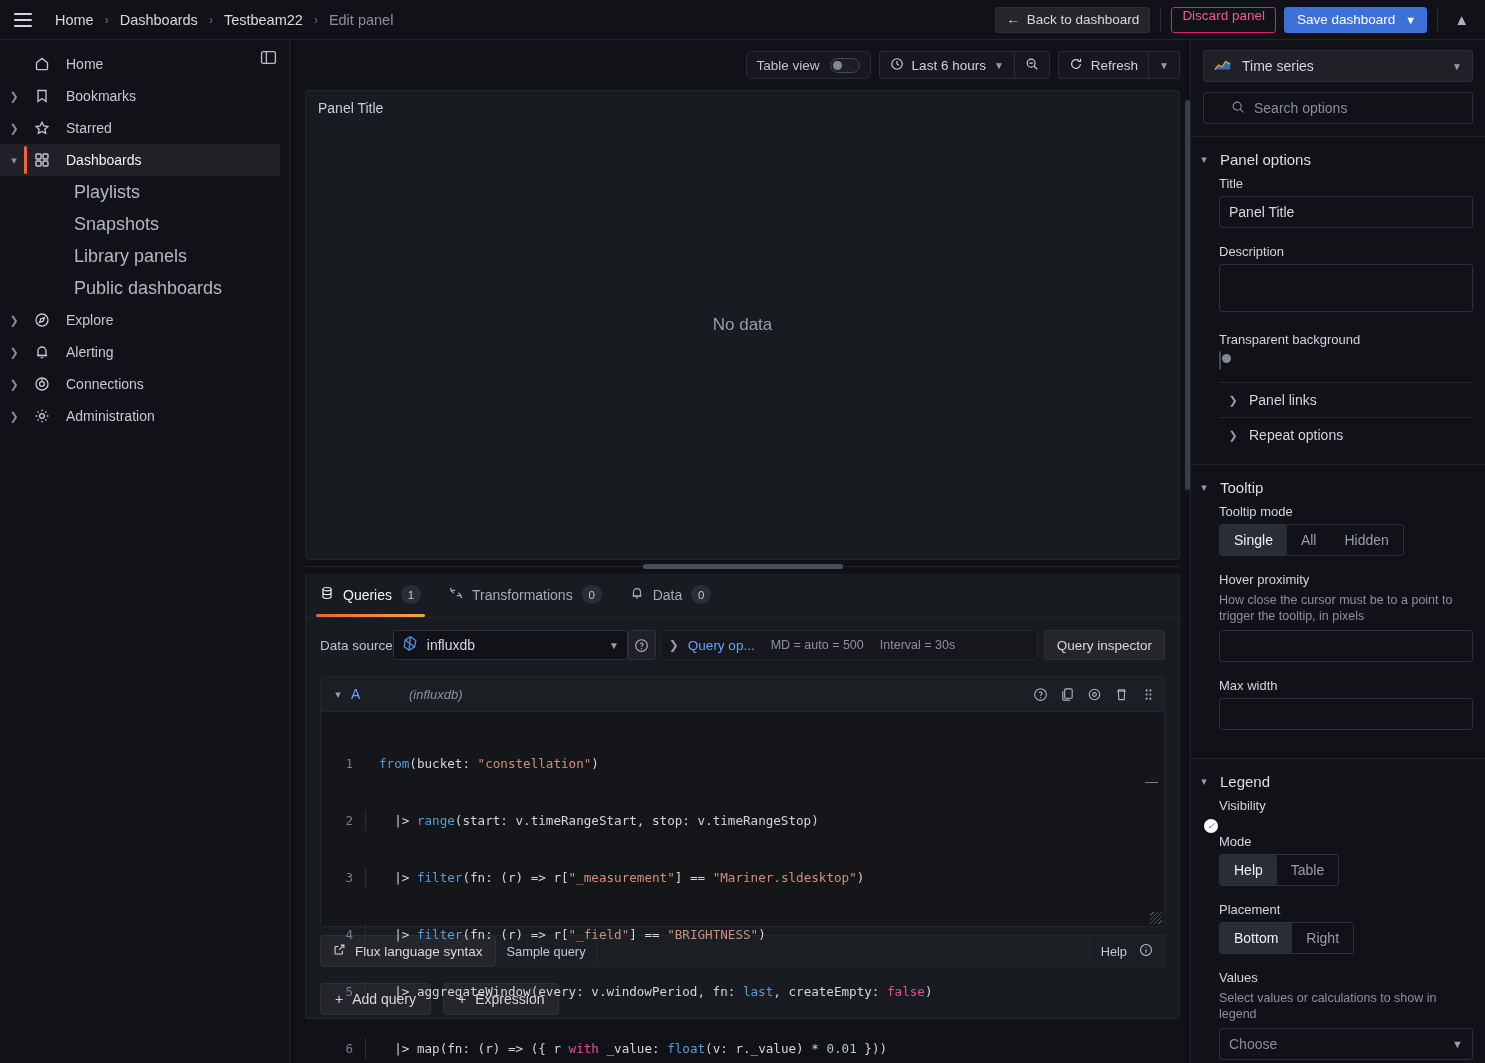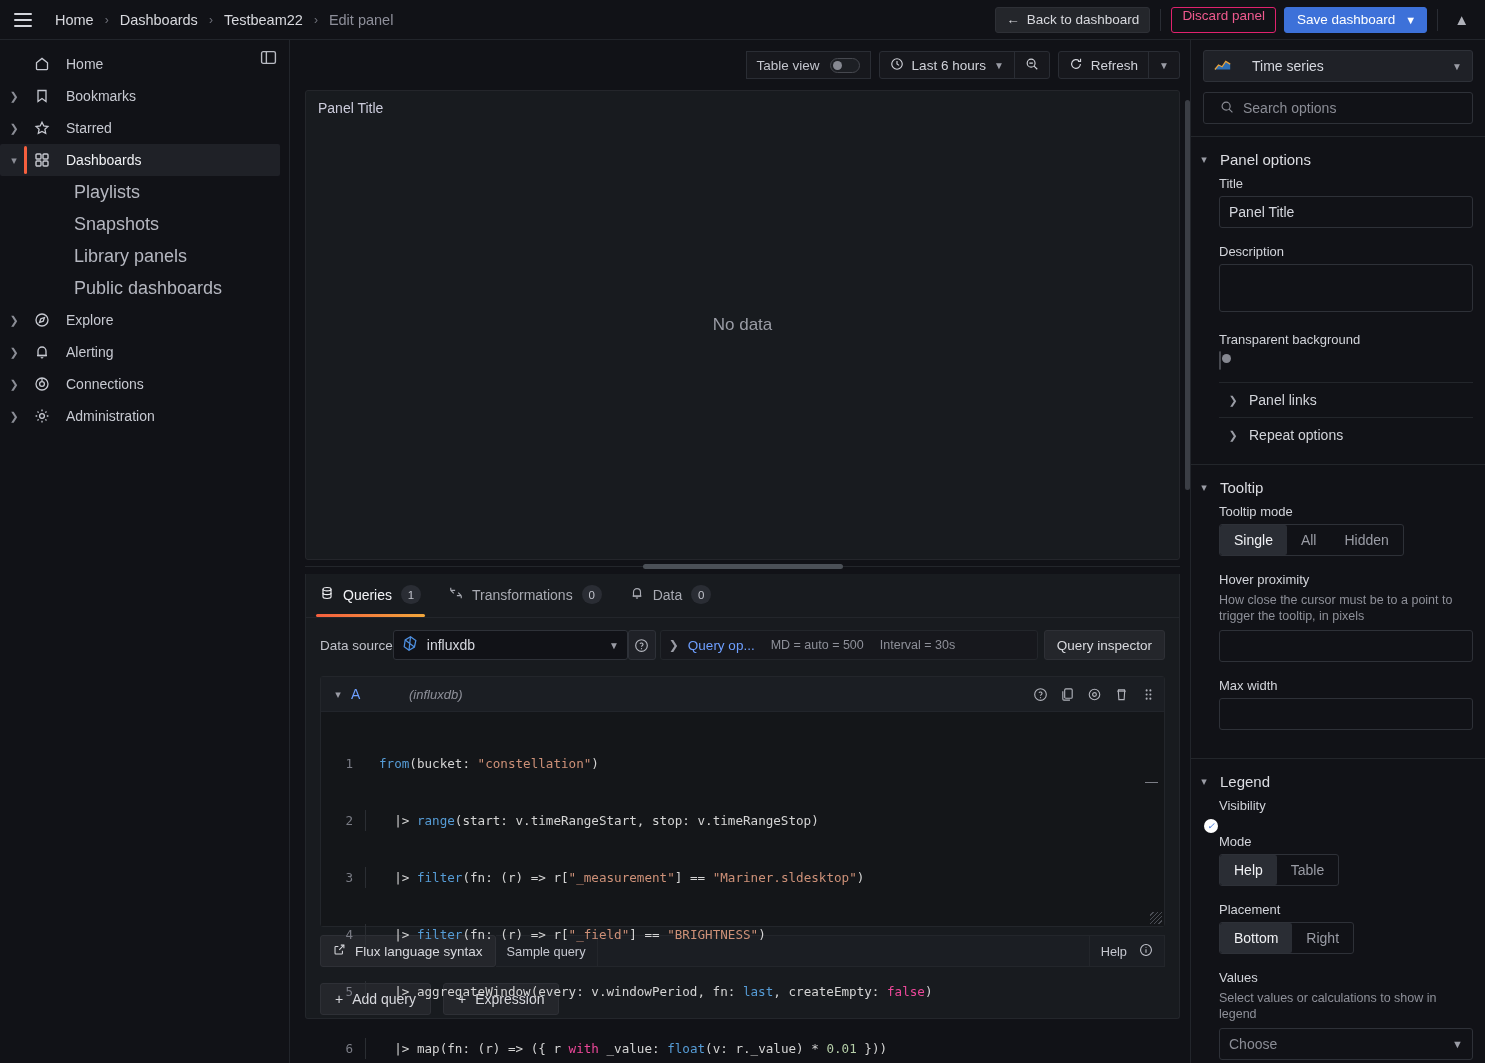--- a/index.html
+++ b/index.html
@@ -77,21 +77,21 @@
 
   
   .center { position: absolute; top: 40px; left: 290px; width: 905px; height: 1023px; background:#111217; }
 
   .panel-toolbar {
     display:flex; align-items:center; justify-content:flex-end;
     height: 50px; padding: 0 15px 0 0; gap: 8px;
   }
   .tbl-view {
     display:flex; align-items:center; gap:10px; background:#17181d; border:1px solid #2a2d34;
-    height: 28px; padding: 0 10px; border-radius: 0; font-size: 13.5px; color:#c3c5cd; cursor:pointer;
+    height: 28px; padding: 0 10px; border-radius: 6px; font-size: 13.5px; color:#c3c5cd; cursor:pointer;
   }
   .switch { width: 30px; height: 15px; border-radius: 8px; background:#1d1f24; border:1px solid #46484f; position:relative; }
   .switch i { position:absolute; top: 2px; left: 2px; width: 9px; height: 9px; border-radius:50%; background:#868891; }
 
   .time-group { display:flex; align-items:center; background:#17181d; border:1px solid #2a2d34; border-radius:3px; height: 28px; }
   .tg-btn { display:flex; align-items:center; gap:8px; height:100%; padding: 0 10px; font-size:13.5px; color:#d1d3da; cursor:pointer; }
   .tg-sep { width:1px; height:100%; background:#2a2d34; }
   .refresh-group { display:flex; align-items:center; background:#17181d; border:1px solid #2a2d34; border-radius:3px; height:28px; }
 
   .viz-panel {
@@ -195,27 +195,27 @@
     background:#24262b; border:1px solid #2e3036; border-radius:3px; color:#d8d9de; font-size:14px; cursor:pointer;
   }
 
   
   .opts {
     position:absolute; top: 40px; right: 0; width: 295px; height: 1023px;
     background:#111217; border-left:1px solid #22252b; overflow:hidden;
   }
   .opts-inner { padding: 10px 0 0 0; }
   .viz-picker {
-    display:flex; align-items:center; gap:20px; margin: 0 12px; height:32px;
+    display:flex; align-items:center; gap:10px; margin: 0 12px; height:32px;
     background:#1f2127; border:1px solid #2e3138; border-radius:3px; padding:0 10px;
     font-size:14px; color:#d5d7de; cursor:pointer;
   }
   .srch {
     display:flex; align-items:center; gap:9px; margin: 10px 12px 0 12px; height:32px;
-    background:#111217; border:1px solid #2e3138; border-radius:3px; padding: 0 16px;
+    background:#111217; border:1px solid #2e3138; border-radius:3px; padding: 0 27px;
     font-size:14px; color:#8b8d96; cursor:text;
   }
   .sect-hd {
     display:flex; align-items:center; gap:9px; padding: 14px 12px 8px 6px;
     font-size: 15px; color:#dcdde2; cursor:pointer;
   }
   .sect-hd .cr { color:#9a9ca5; font-size:11px; width:14px; text-align:center;}
   .opt-body { padding: 0 12px 0 28px; }
   .fld-label { font-size:13px; color:#d2d4da; margin-bottom: 5px; font-weight: 500;}
   .fld-desc { font-size:12.5px; color:#8e9099; line-height: 16px; margin-bottom: 6px;}

